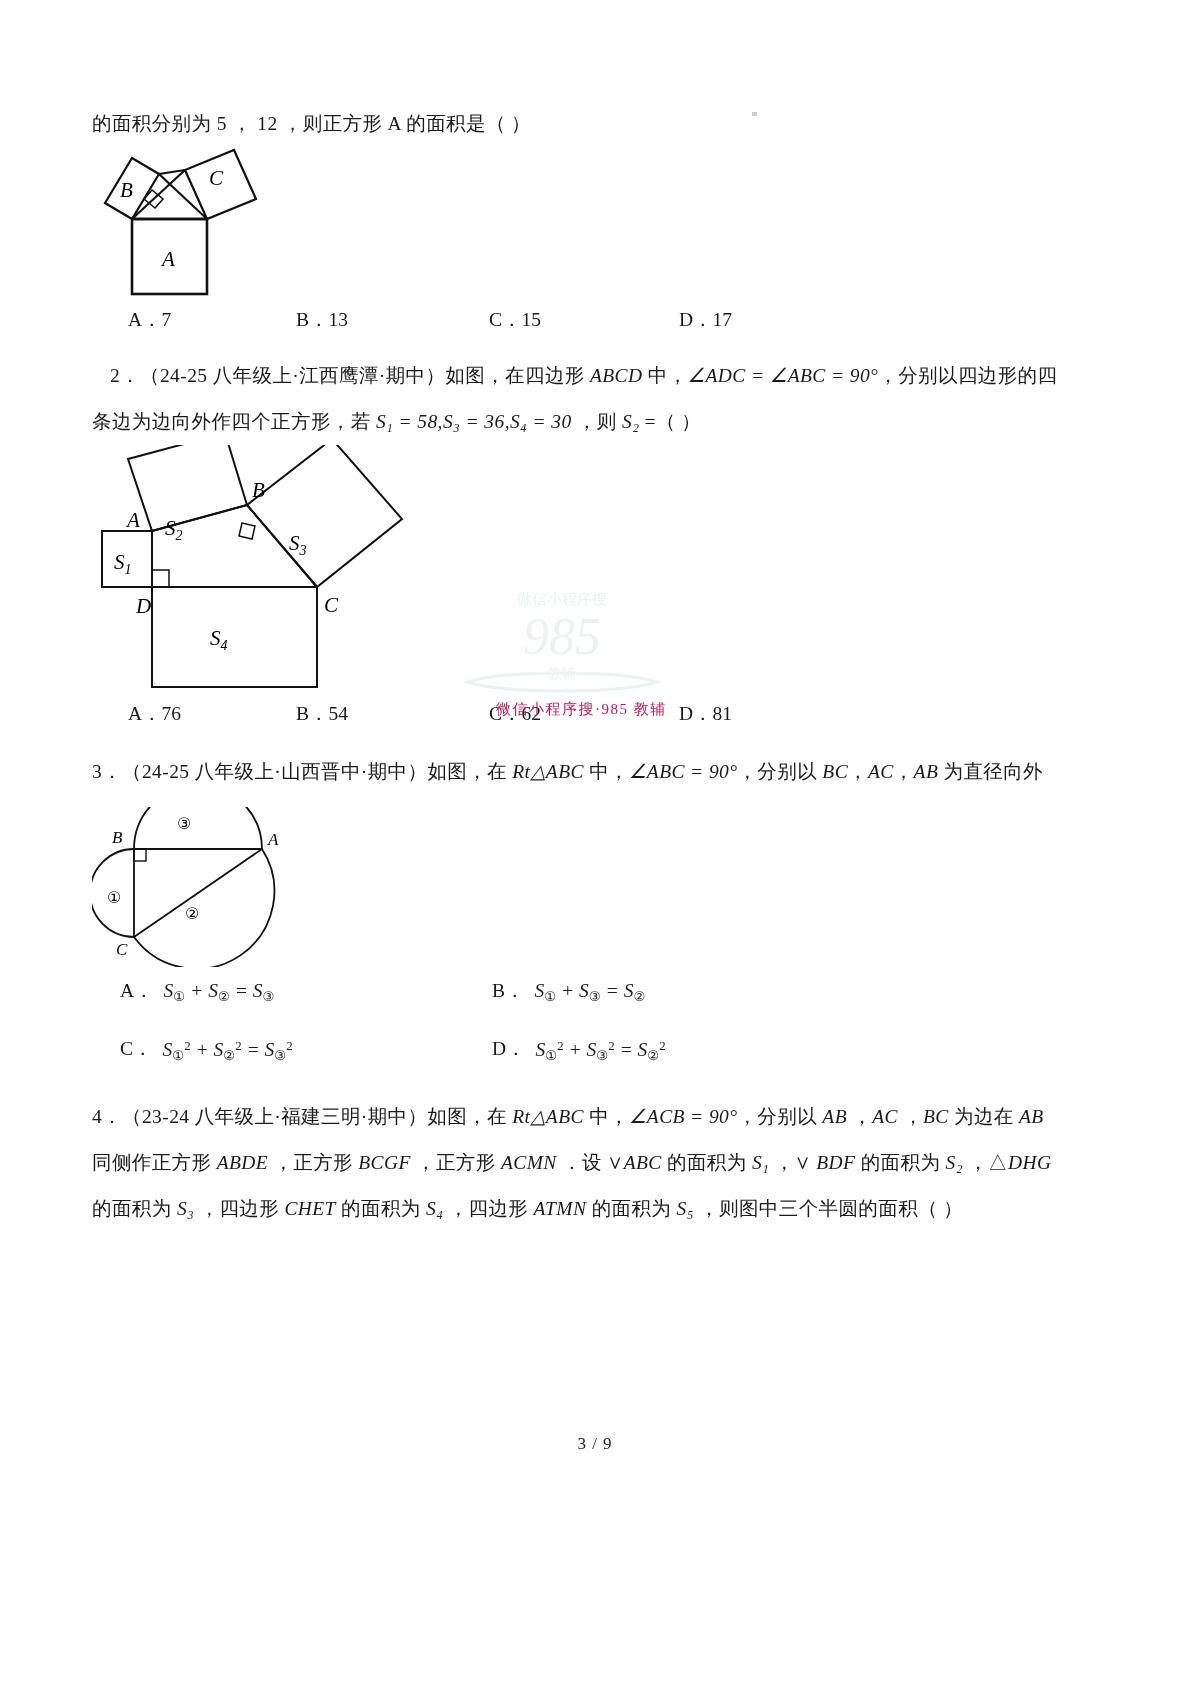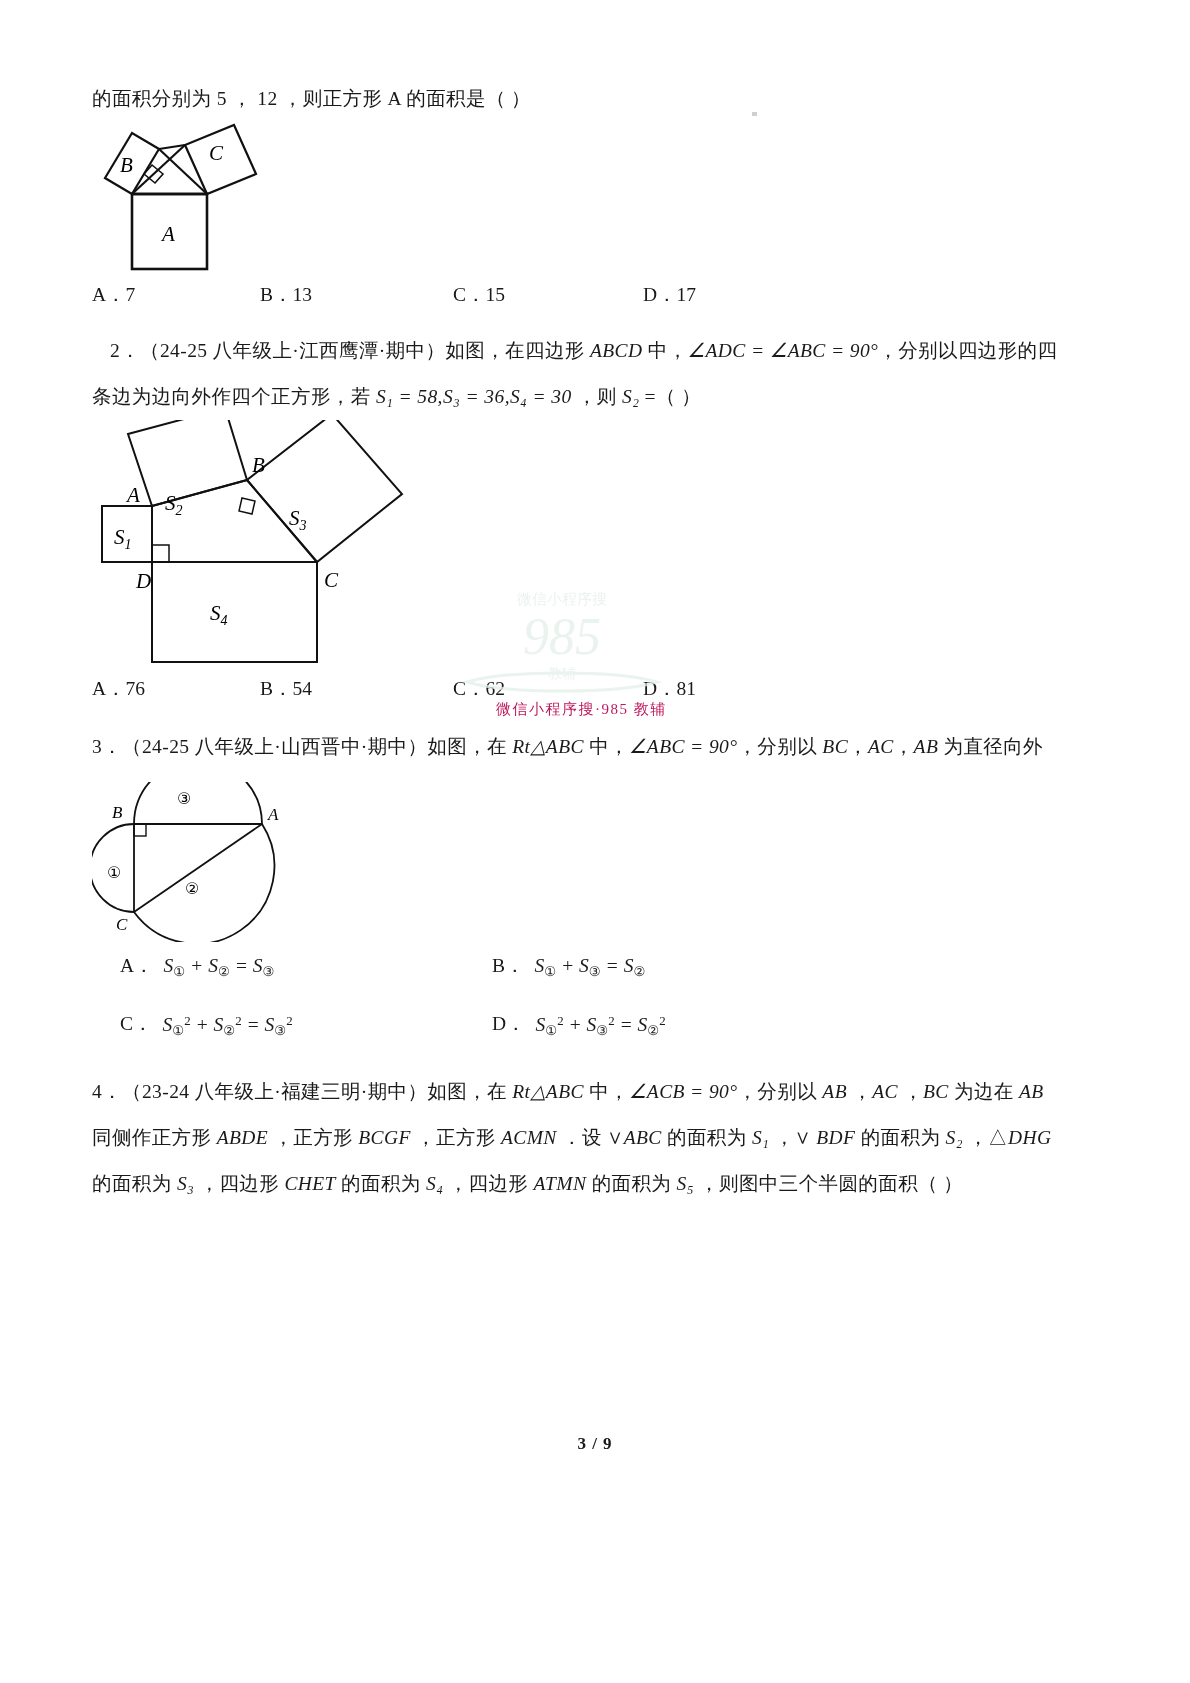--- a/index.html
+++ b/index.html
@@ -6,55 +6,56 @@
   body{
     width:1190px;height:1683px;
     background:#ffffff;
     font-family:"Liberation Serif", serif;
     color:#1a1a1a;
     position:relative;
     overflow:hidden;
   }
   .page{
     position:absolute;inset:0;
-    padding:76px 92px 0 92px;
+    padding:101px 92px 0 92px;
     box-sizing:border-box;
   }
   .qline{
     font-size:19.5px;
     line-height:46px;
     letter-spacing:.4px;
     white-space:nowrap;
   }
   .math{font-family:"Liberation Serif", serif;font-style:italic;}
   sub{font-size:.68em;font-style:normal;vertical-align:-0.32em;}
   sup{font-size:.66em;font-style:normal;vertical-align:0.5em;}
   .opts{
     display:flex;
     font-size:19.5px;
     line-height:34px;
     margin-top:4px;
+    margin-left:36px;
   }
   .opts .o{white-space:nowrap;}
   .opt-w1{width:168px;}
   .opt-w2{width:193px;}
   .opt-w3{width:190px;font-family:Liberation Serif, serif;}
   .opts2{
     display:flex;font-size:19.5px;line-height:48px;
   }
   .opts2 .o{white-space:nowrap;}
   .half{width:372px;}
   .fig{position:relative;}
   .footer{
     position:absolute;
     left:0;right:0;
     top:1434px;
     text-align:center;
     font-size:17px;
-    font-weight:bold;
+    font-weight:normal;
     letter-spacing:1px;
   }
   .watermark{
     position:absolute;
     left:447px;top:586px;
     width:230px;height:130px;
     pointer-events:none;
     opacity:.75;
   }
   .wm-text{

